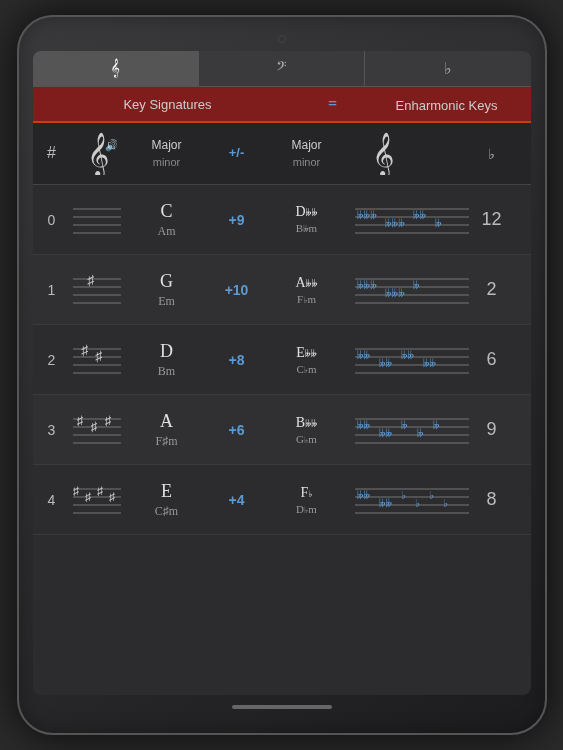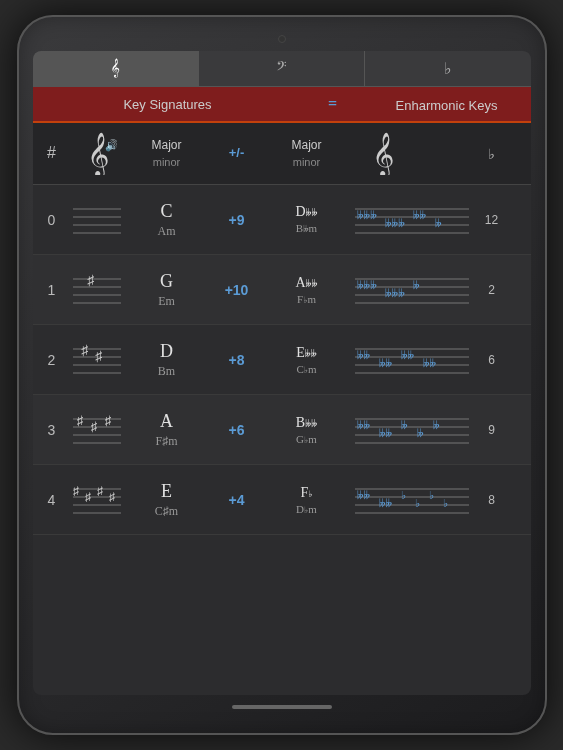--- a/index.html
+++ b/index.html
@@ -219,21 +219,21 @@
     .enharmonic-staff {
       display: flex;
       align-items: center;
       justify-content: center;
     }
 
     .flats-count {
       text-align: center;
       color: #bbb;
       font-family: Arial, sans-serif;
-      font-size: 12px;
+      font-size: 18px;
     }
 
     .home-indicator {
       width: 100px;
       height: 4px;
       background: #666;
       border-radius: 2px;
       margin-top: 10px;
     }
 

